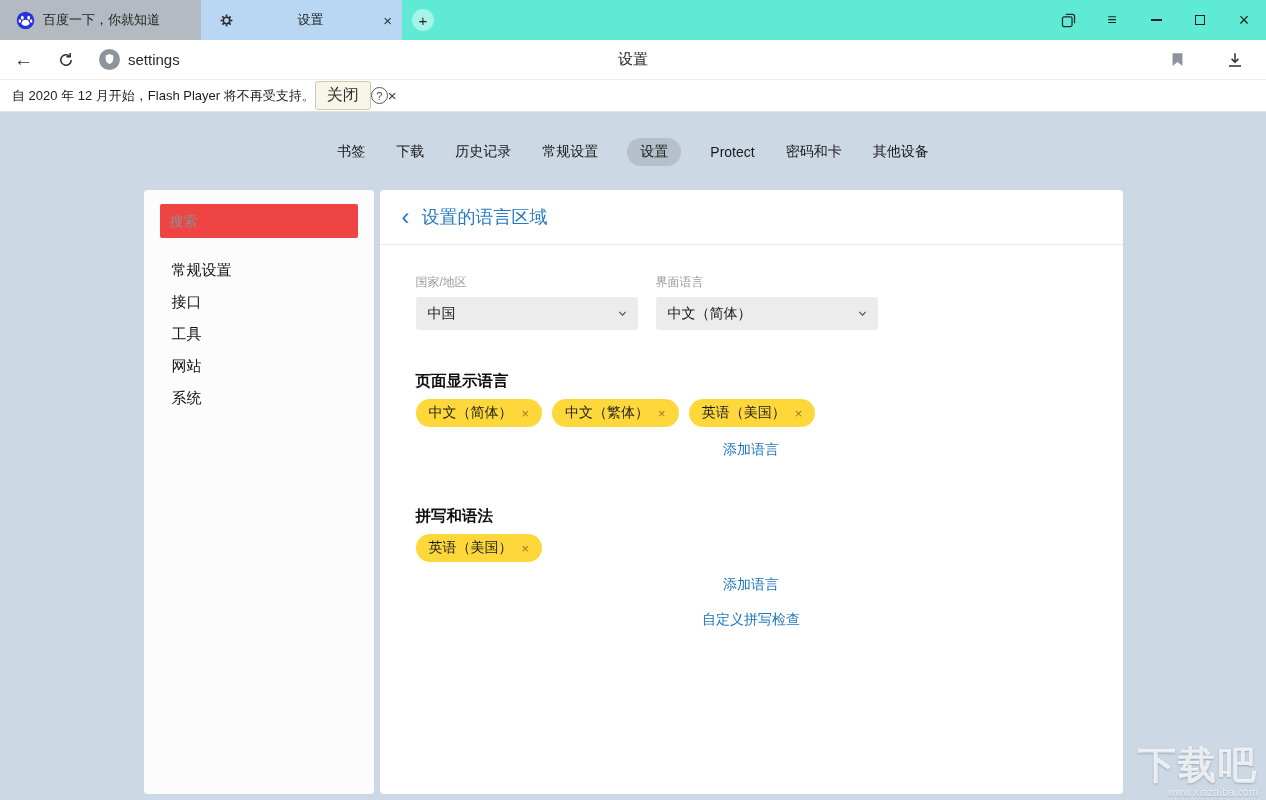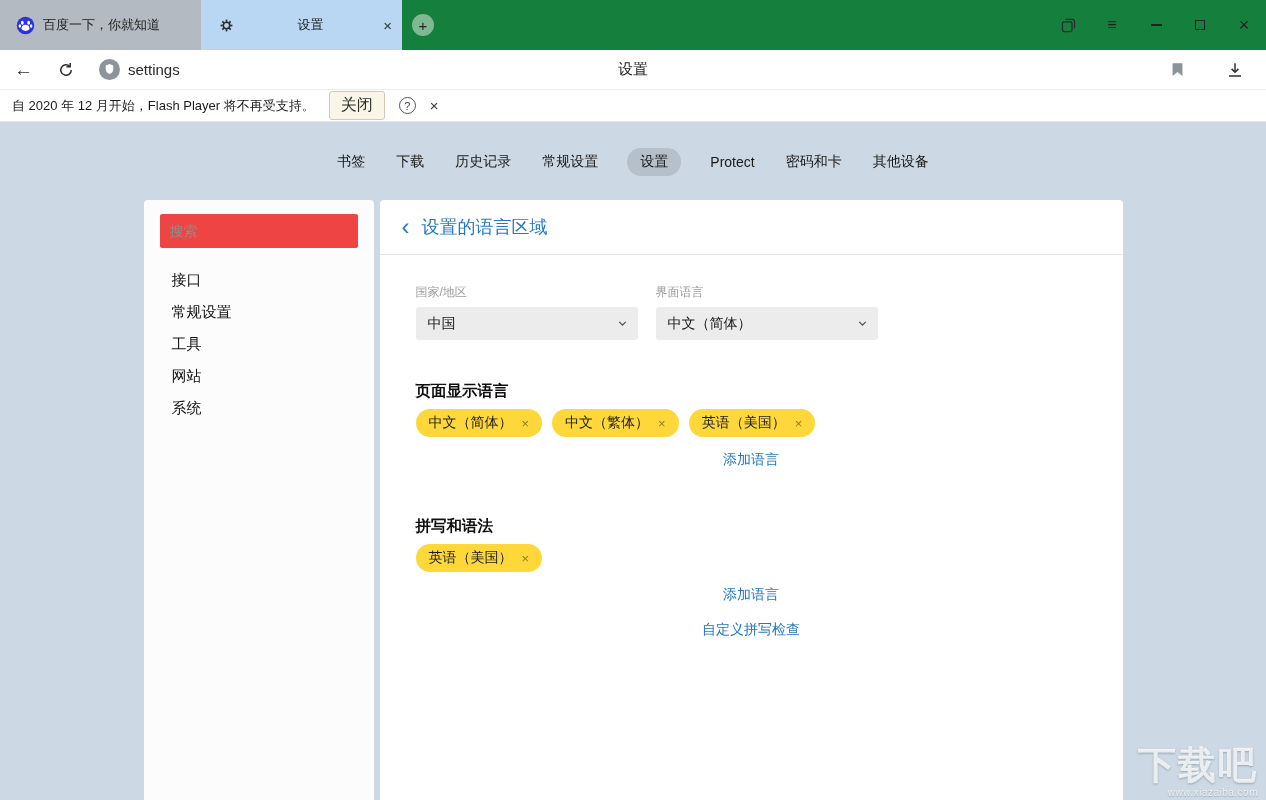--- a/index.html
+++ b/index.html
@@ -5,21 +5,21 @@
   * { box-sizing: border-box; margin: 0; padding: 0; }
   html, body { width: 1266px; height: 800px; }
   body {
     font-family: "Liberation Sans", sans-serif;
     background: #ccd8e3;
     overflow: hidden;
   }
   .window { width: 1266px; height: 800px; display: flex; flex-direction: column; }
 
   
-  .tabbar { height: 50px; background: #15803d; display: flex; align-items: stretch; flex: none; }
+  .tabbar { height: 40px; background: #5eead4; display: flex; align-items: stretch; flex: none; }
   .tab { display: flex; align-items: center; padding: 0 10px; width: 201px; cursor: pointer; }
   .tab.inactive { background: #b4bac1; }
   .tab.active { background: #b9d7f3; }
   .favicon { width: 20px; height: 20px; margin: 0 8px 0 5px; display: flex; align-items: center; justify-content: center; flex: none; }
   .tab-title { font-size: 13px; color: #1c1c1c; white-space: nowrap; overflow: hidden; }
   .tab.active .tab-title { flex: 1; text-align: center; }
   .tab-close { font-size: 15px; color: #333; margin-left: 6px; line-height: 1; cursor: pointer; }
   .newtab { width: 42px; display: flex; align-items: center; justify-content: center; cursor: pointer; }
   .newtab .plus-circle { width: 22px; height: 22px; border-radius: 50%; background: rgba(255,255,255,.45); display: flex; align-items: center; justify-content: center; font-size: 15px; color: #222; }
   .tabbar-spacer { flex: 1; }
@@ -33,21 +33,21 @@
   .nav-glyph { font-size: 19px; color: #2c2c2c; margin-right: 24px; line-height: 1; cursor: pointer; }
   .reload-btn { margin-right: 20px; display: flex; cursor: pointer; }
   .url-badge { display: flex; align-items: center; gap: 8px; margin-left: 4px; cursor: pointer; }
   .shield-circle { width: 21px; height: 21px; border-radius: 50%; background: #8d949c; display: flex; align-items: center; justify-content: center; }
   .url-text { font-size: 15px; color: #2a2a2a; }
   .page-title-center { position: absolute; left: 0; right: 0; text-align: center; font-size: 15px; color: #1d1d1d; pointer-events: none; }
   .right-icons { margin-left: auto; display: flex; gap: 40px; align-items: center; padding-right: 8px; }
   .right-icons > span { display: flex; cursor: pointer; }
 
   
-  .noticebar { height: 32px; background: #fff; border-bottom: 1px solid #e3e3e3; display: flex; align-items: center; padding: 0 12px; gap: 14px; flex: none; }
+  .noticebar { height: 32px; background: #fff; border-bottom: 1px solid #e3e3e3; display: flex; align-items: center; padding: 0 12px; flex: none; }
   .notice-text { font-size: 13px; color: #1c1c1c; }
   .notice-close-btn { font-size: 16px; color: #2b2b2b; background: #f9f6e8; border: 1px solid #cfcab2; border-radius: 3px; padding: 3px 11px; cursor: pointer; }
   .q-icon { width: 17px; height: 17px; border: 1px solid #555; border-radius: 50%; font-size: 11px; color: #444; display: flex; align-items: center; justify-content: center; cursor: pointer; }
   .notice-x { font-size: 15px; color: #333; cursor: pointer; line-height: 1; }
 
   
   .content { flex: 1; position: relative; padding-top: 26px; overflow: hidden; }
   .nav-tabs { display: flex; justify-content: center; align-items: center; gap: 27px; font-size: 14px; color: #191919; }
   .nav-tab { padding: 5px 2px; cursor: pointer; white-space: nowrap; }
   .nav-tab.active { background: #b5c0ca; border-radius: 14px; padding: 5px 13px; }
@@ -198,22 +198,22 @@
       <span class="nav-tab">Protect</span>
       <span class="nav-tab">密码和卡</span>
       <span class="nav-tab">其他设备</span>
     </div>
 
     <div class="panels">
 
       <aside class="sidebar">
         <input class="search-input" type="text" placeholder="搜索" style="">
         <div class="menu">
+          <div class="menu-item">常规设置</div>
           <div class="menu-item">接口</div>
-          <div class="menu-item">常规设置</div>
           <div class="menu-item">工具</div>
           <div class="menu-item">网站</div>
           <div class="menu-item">系统</div>
         </div>
       </aside>
 
       <section class="main-panel">
         <div class="panel-header">
           <span class="back-chevron">‹</span>
           <span class="panel-title">设置的语言区域</span>

